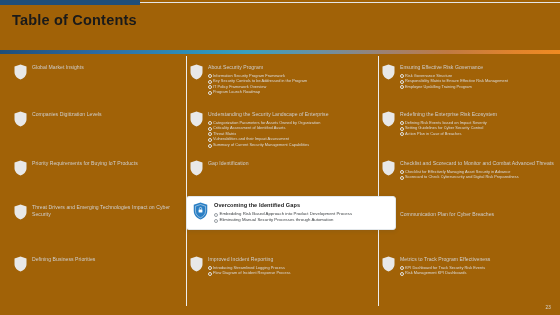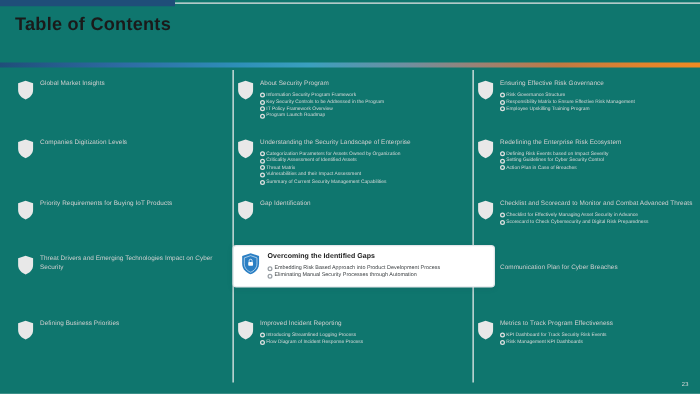--- a/index.html
+++ b/index.html
@@ -2,21 +2,21 @@
 <html><head>
 <meta charset="utf-8">
 <style>
   html,body{margin:0;padding:0;}
   body{
     width:560px;height:315px;overflow:hidden;
     background:#ffffff;
     font-family:"Liberation Sans","DejaVu Sans",sans-serif;
     -webkit-font-smoothing:antialiased;
   }
-  .slide{position:relative;width:560px;height:315px;background:#0f766e;overflow:hidden;}
+  .slide{position:relative;width:560px;height:315px;background:#a16207;overflow:hidden;}
 
   
   .top-tab{position:absolute;left:0;top:0;width:140px;height:5px;background:#1f4e79;}
   .top-rule{position:absolute;left:140px;top:2px;width:420px;height:1px;background:#e6e6e6;}
   .title{
     position:absolute;left:12px;top:12px;
     font-size:14.5px;font-weight:bold;color:#1a1a1a;letter-spacing:.2px;
   }
   .gradient-bar{
     position:absolute;left:0;top:50px;width:560px;height:4px;

